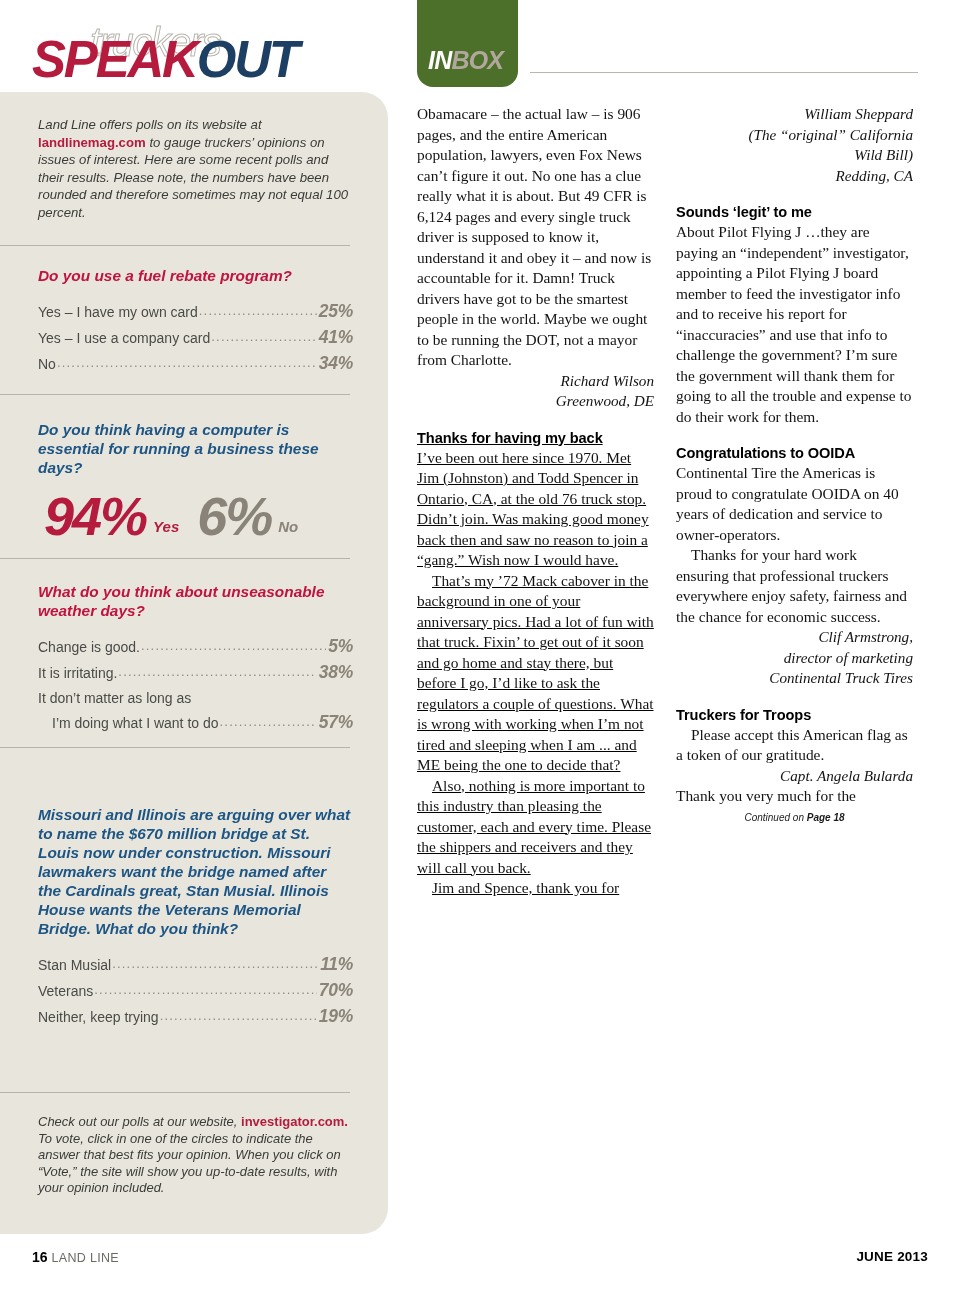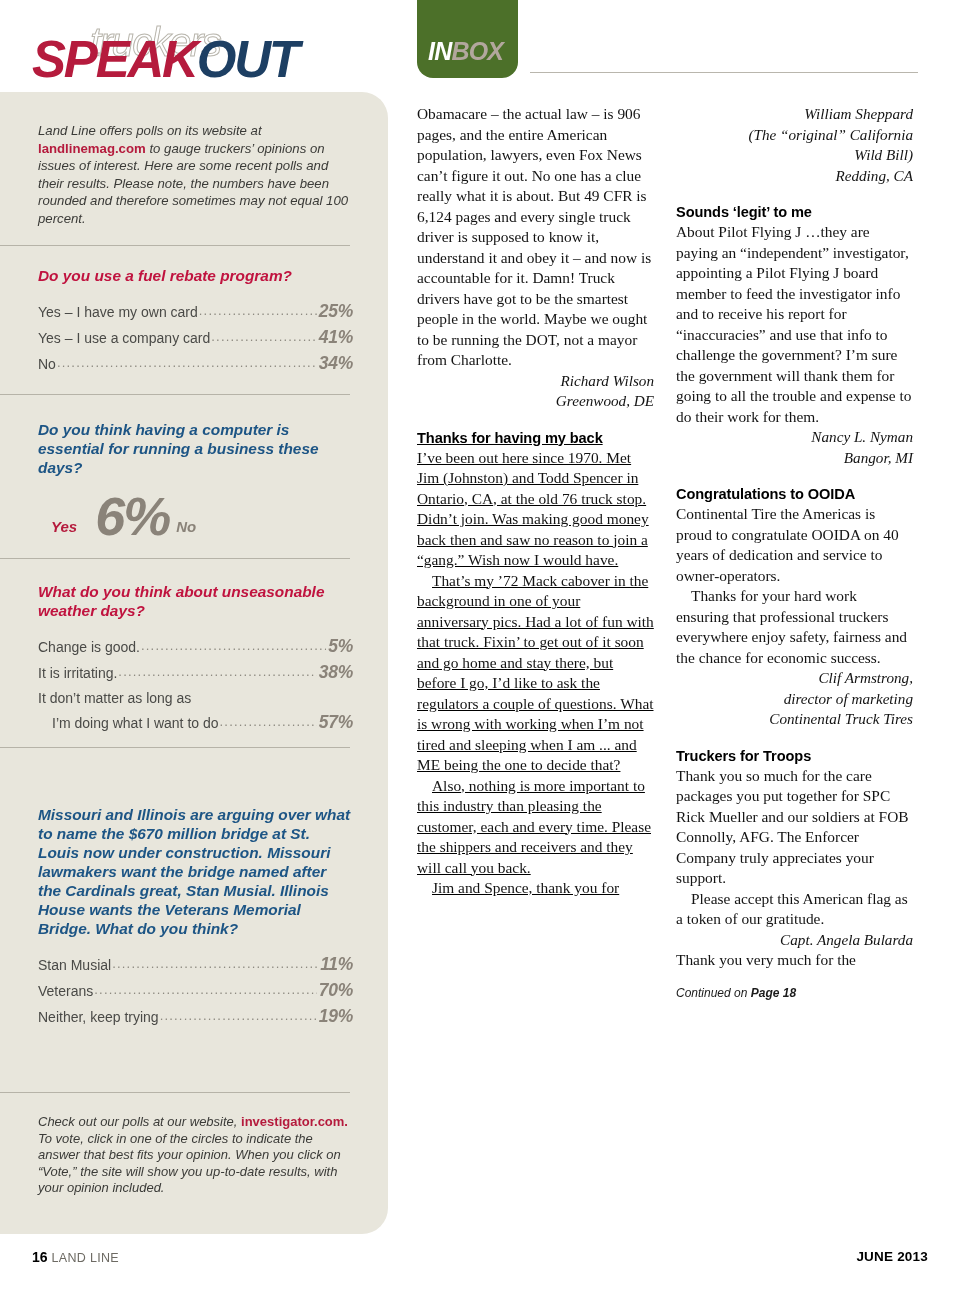--- a/index.html
+++ b/index.html
@@ -63,21 +63,21 @@
     border-bottom-right-radius: 26px;
     box-sizing: border-box;
   }
   .sb-inner {
     position: absolute;
     left: 38px;
     top: 0;
     width: 312px;
   }
   .sb-intro {
-    padding-top: 30px;
+    padding-top: 24px;
     font-size: 13.2px;
     font-style: italic;
     line-height: 17.6px;
     color: #3b3b38;
   }
   .sb-intro .sb-brand-ital { font-style: italic; }
   .sb-intro .sb-url {
     color: #b51b3d;
     font-weight: 700;
     font-style: normal;
@@ -168,21 +168,21 @@
     font-weight: 700;
     font-style: normal;
   }
 
   
   .inbox-tab {
     position: absolute;
     left: 417px;
     top: 0px;
     width: 101px;
-    height: 78px;
+    height: 87px;
     background: #4c7029;
     border-bottom-left-radius: 16px;
     border-bottom-right-radius: 16px;
   }
   .inbox-word {
     position: absolute;
     left: 11px;
     bottom: 14px;
     font-size: 25px;
     font-weight: 700;
@@ -234,25 +234,25 @@
     font-family: "Liberation Serif", serif;
     font-size: 15.2px;
     font-style: italic;
     line-height: 20.5px;
     text-align: right;
     color: #131313;
     margin: 0;
   }
   .continued {
     font-family: "Liberation Sans", sans-serif;
-    font-size: 12px;
-    font-style: italic;
-    text-align: left;
+    font-size: 10px;
+    font-style: italic;
+    text-align: center;
     color: #1b1b1b;
-    margin-top: 15px;
+    margin-top: 5px;
   }
   .continued b { font-style: italic; }
 
   
   .pg-footer {
     position: absolute;
     left: 0;
     top: 1248px;
     width: 960px;
     height: 26px;
@@ -325,20 +325,21 @@
         <span class="pr-val">34%</span>
       </li>
     </ul>
   </div>
 
   <div class="rule-abs" style="top:302px;"></div>
 
   <div class="poll" style="top:328px;">
     <div class="poll-q blue">Do you think having a computer is essential for running a business these days?</div>
     <div class="bigstat">
+      <span class="bs-num red">94%</span>
       <span class="bs-lbl red">Yes</span>
       <span class="bs-gap"></span>
       <span class="bs-num gray">6%</span>
       <span class="bs-lbl gray">No</span>
     </div>
   </div>
 
   <div class="rule-abs" style="top:466px;"></div>
 
   <div class="poll" style="top:490px;">
@@ -437,43 +438,38 @@
       <div>Wild Bill)</div>
       <div>Redding, CA</div>
     </div>
   </div>
 
   <div class="letter" style="margin-top:13px;">
     <div class="letter-head">Sounds ‘legit’ to me</div>
     <div class="letter-body">
       <p>About Pilot Flying J …they are paying an “independent” investigator, appointing a Pilot Flying J board member to feed the investigator info and to receive his report for “inaccuracies” and use that info to challenge the government? I’m sure the government will thank them for going to all the trouble and expense to do their work for them.</p>
     </div>
-    <div class="sig">
-      <div>Nancy L. Nyman</div>
-      <div>Bangor, MI</div>
-    </div>
   </div>
 
   <div class="letter" style="margin-top:11px;">
     <div class="letter-head">Congratulations to OOIDA</div>
     <div class="letter-body">
       <p>Continental Tire the Americas is proud to congratulate OOIDA on 40 years of dedication and service to owner-operators.</p>
       <p class="ind">Thanks for your hard work ensuring that professional truckers everywhere enjoy safety, fairness and the chance for economic success.</p>
     </div>
     <div class="sig">
       <div>Clif Armstrong,</div>
       <div>director of marketing</div>
       <div>Continental Truck Tires</div>
     </div>
   </div>
 
   <div class="letter" style="margin-top:12px;">
     <div class="letter-head">Truckers for Troops</div>
     <div class="letter-body">
-      <p>Thank you so much for the care packages you put together for SPC Rick Mueller and our soldiers at FOB Connolly, AFG. The Enforcer Company truly appreciates your support.</p>
       <p class="ind">Please accept this American flag as a token of our gratitude.</p>
     </div>
     <div class="sig">
       <div>Capt. Angela Bularda</div>
     </div>
     <div class="letter-body">
       <p>Thank you very much for the</p>
     </div>
     <div class="continued">
       <span>Continued on </span><b>Page 18</b>

